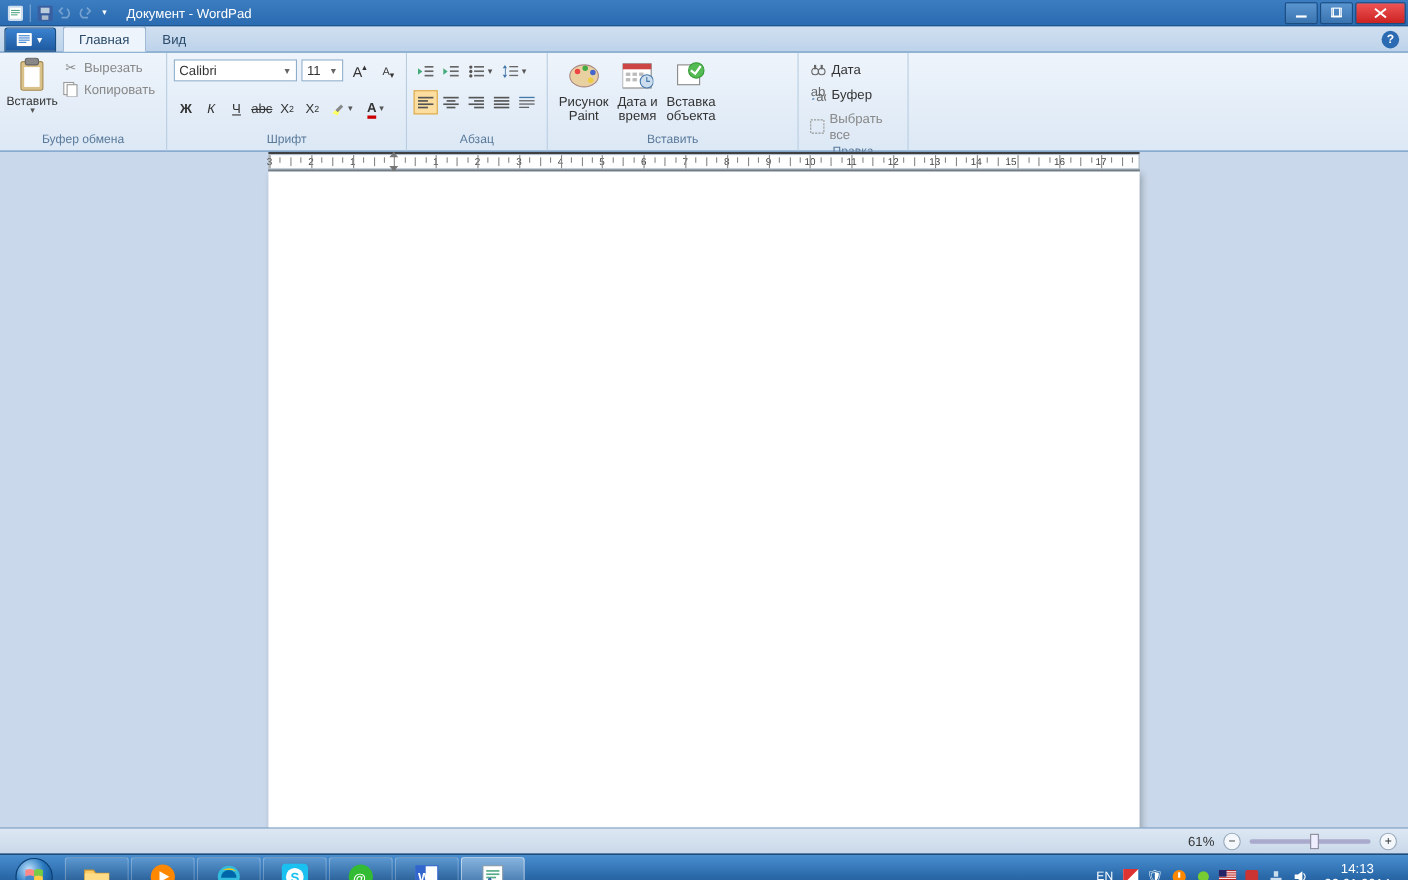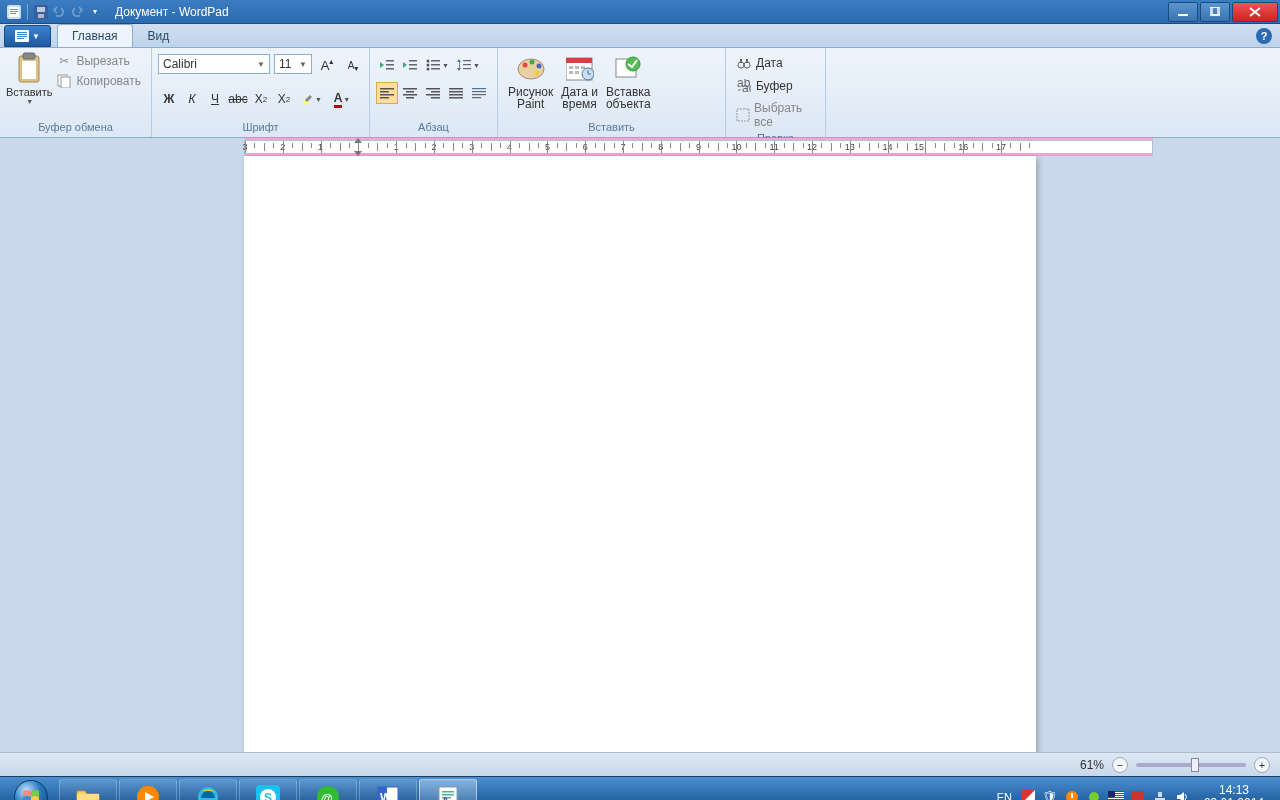--- a/index.html
+++ b/index.html
@@ -33,21 +33,21 @@
 .smico{width:16px;height:16px;display:flex;align-items:center;justify-content:center}
 .fontrow{display:flex;gap:4px;margin-bottom:6px}
 .combo{background:#fff;border:1px solid #8faece;height:20px;display:flex;align-items:center;padding:0 4px;color:#333}
 .combo .dd{margin-left:auto;color:#666;font-size:8px}
 .btnrow{display:flex;gap:1px}
 .rb{width:22px;height:22px;border:1px solid transparent;display:flex;align-items:center;justify-content:center;color:#333;font-size:12px}
 .rb.active{background:#fcdfa0;border-color:#d9a94a}
 .dd-car{font-size:7px;color:#555;margin-left:1px}
 
 .workspace{height:614px;background:#c9d8ea;position:relative;overflow:hidden}
-.ruler{height:18px;background:#f9a8d4;border-bottom:1px solid #a8bdd2;position:relative;margin-left:244px;width:909px;font-size:9px;color:#555}
+.ruler{height:18px;background:#404040;border-bottom:1px solid #a8bdd2;position:relative;margin-left:244px;width:792px;font-size:9px;color:#555}
 .ruler-track{position:absolute;left:0;right:0;top:2px;height:14px;background:#fff;border:1px solid #b0c0d0}
 .rtick{position:absolute;top:0;width:1px;height:100%;background:#888}
 .rnum{position:absolute;top:1px;font-size:9px;color:#444;transform:translateX(-50%)}
 .page{position:absolute;left:244px;top:18px;width:792px;height:620px;background:#fff;box-shadow:2px 2px 6px rgba(0,0,0,.25)}
 
 .statusbar{height:24px;background:linear-gradient(#dde8f3,#c9d8ea);border-top:1px solid #a8bdd2;display:flex;align-items:center;justify-content:flex-end;padding:0 10px;gap:8px;color:#333}
 .zoom-slider{width:110px;height:4px;background:#aac;position:relative;border-radius:2px}
 .zoom-thumb{position:absolute;width:8px;height:14px;background:#eef;border:1px solid #889;top:-5px;left:50%}
 .zbtn{width:16px;height:16px;border:1px solid #9ab;border-radius:50%;display:flex;align-items:center;justify-content:center;background:#f4f8fc;font-size:11px}
 

